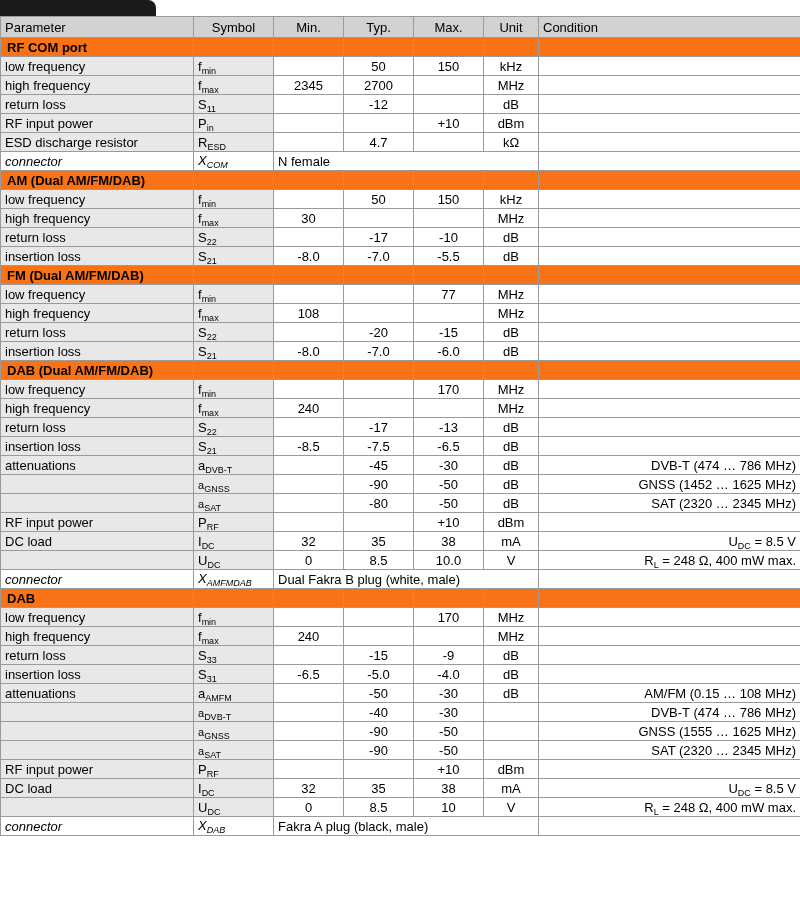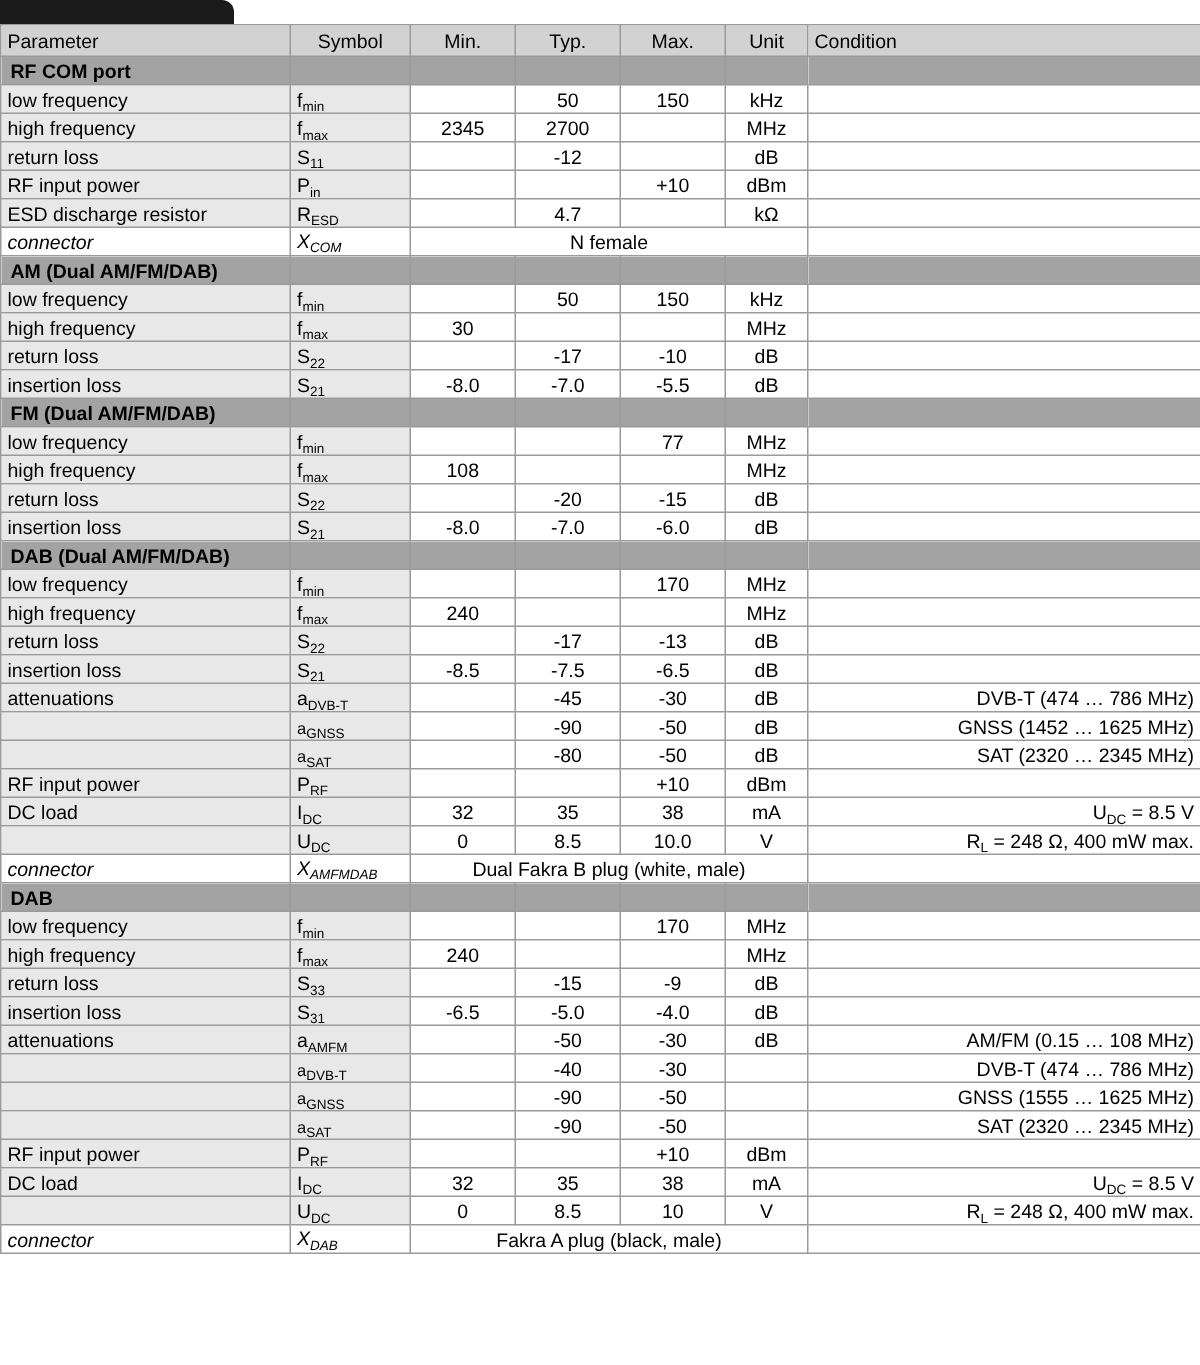--- a/index.html
+++ b/index.html
@@ -63,34 +63,33 @@
   }
   tr.header-row td.ctr { text-align: center; }
 
   td.param { text-align: left; padding-left: 6px; }
   td.sym { text-align: left; padding-left: 4px; }
   td.num { text-align: center; }
   td.unit { text-align: center; }
   td.cond { text-align: right; padding-left: 6px; }
 
   tr.group td {
-    background: #a3a3a3;
+    background: #f97316;
     font-weight: bold;
   }
   tr.group td.param { padding-left: 6px; }
 
   tr.shade td.param,
   tr.shade td.sym { background: #e8e8e8; }
   td.white { background: #ffffff; font-style: italic; }
 
   .sub { font-size: 9px; vertical-align: baseline; position: relative; top: 3px; }
   .small { font-size: 11px; }
 
   td.span-center {
-    text-align: center;
   }
   td.tall { height: 34px; }
   td.connector-cell {
     white-space: normal;
     line-height: 1.05;
   }
 </style>
 </head>
 <body>
 

